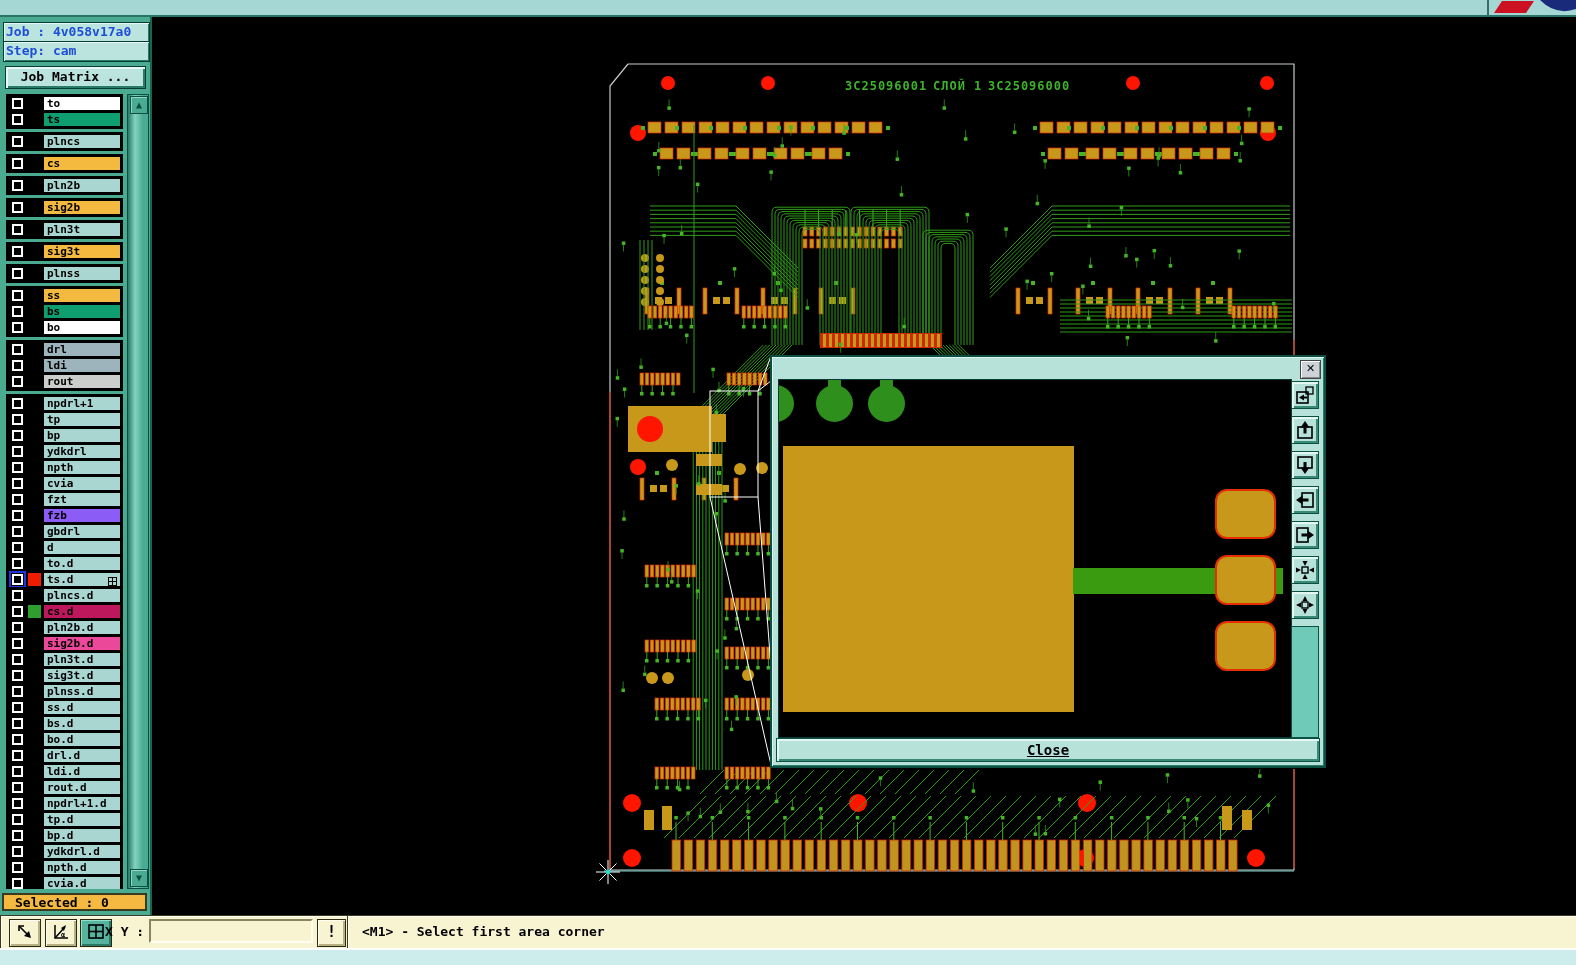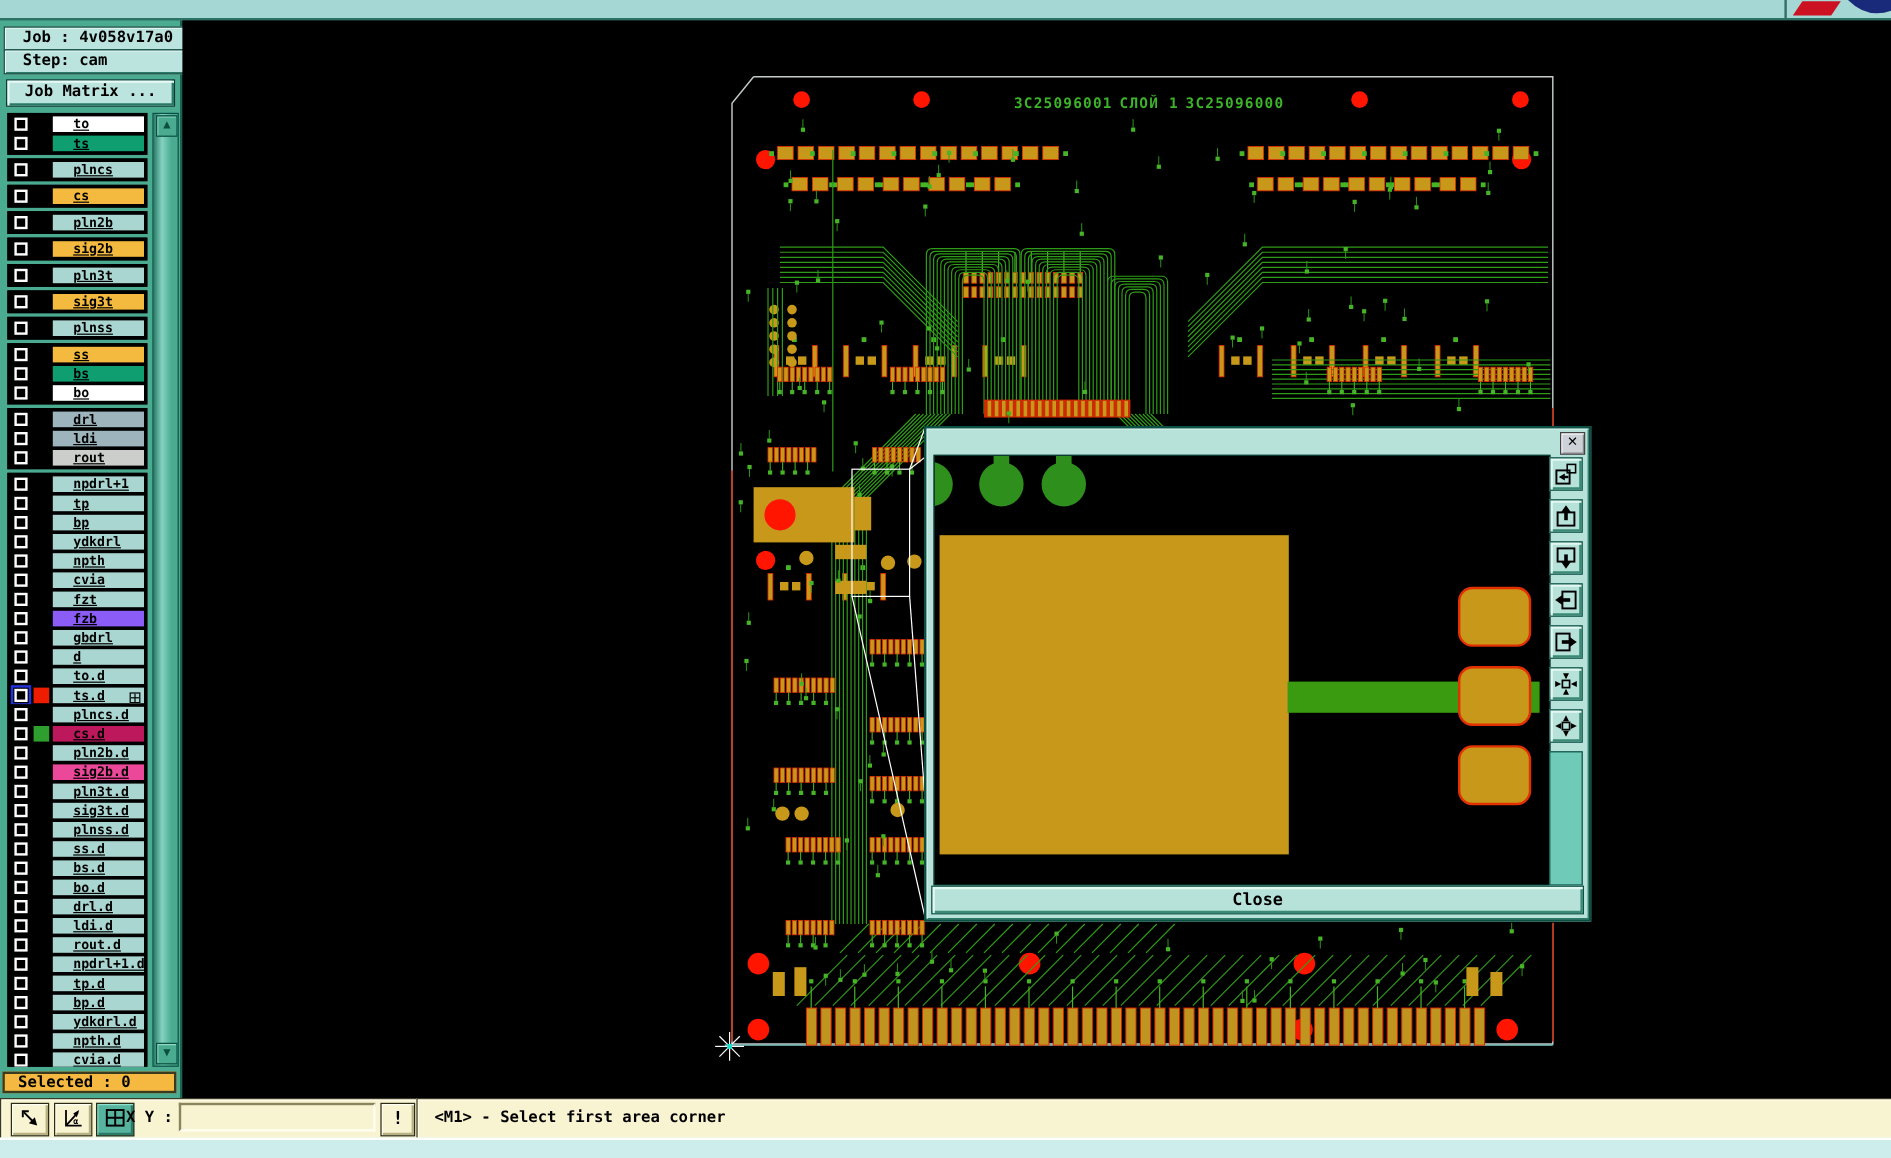--- a/index.html
+++ b/index.html
@@ -6,35 +6,35 @@
   #root{position:relative;width:1576px;height:965px;background:#000;overflow:hidden;
         font-family:"DejaVu Sans Mono",monospace;}
   .abs{position:absolute;}
   
   #topbar{left:0;top:0;width:1576px;height:15px;background:#a5d8d4;border-bottom:2px solid #2a7365;}
   #topbar-divider{left:1487px;top:0;width:2px;height:15px;background:#356e64;}
   
   .tealpanel{background:#4aab91;}
   .infobox{background:#bce4de;border:1px solid #063c33;
            box-shadow:inset 1px 1px 0 #e7f9f4, inset -1px -1px 0 #2a7a68;
-           color:#000000;font-weight:bold;font-size:13px;line-height:18px;padding-left:15px;}
+           color:#1d4ed8;font-weight:bold;font-size:13px;line-height:18px;padding-left:2px;}
   .raisedbtn{background:#bce4de;border:1px solid #063c33;
            box-shadow:inset 2px 2px 0 #e7f9f4, inset -2px -2px 0 #2a7a68;
            color:#000;font-weight:bold;font-size:13px;text-align:center;cursor:default;}
   
   #layerlist{left:6px;top:94px;width:117px;height:795px;overflow:hidden;}
   .lgroup{border:2px solid #000;background:#000;margin-bottom:3px;}
   .lrow{position:relative;height:15px;background:#000;}
   .lrow + .lrow{border-top:1px solid #000;}
   .cb{position:absolute;left:3px;top:1px;width:13px;height:13px;background:#000;box-sizing:border-box;}
   .cb::after{content:"";position:absolute;inset:1px;border:2px solid #fff;}
   .cb.active{box-shadow:0 0 0 2px #2233dd;}
   .sw{position:absolute;left:20px;top:1px;width:13px;height:13px;}
   .lbl{position:absolute;left:36px;right:1px;top:1px;bottom:1px;
-       font:bold 11px "DejaVu Sans Mono",monospace;line-height:13px;padding-left:17px;color:#000;text-decoration:underline;}
+       font:bold 11px "DejaVu Sans Mono",monospace;line-height:13px;padding-left:3px;color:#000;}
   .gicon{position:absolute;right:3px;top:4px;width:7px;height:7px;border:1px solid #000;
        background:linear-gradient(#000,#000) center/1px 100% no-repeat,
                   linear-gradient(#000,#000) center/100% 1px no-repeat;}
   
   #lscroll{left:127px;top:94px;width:22px;height:795px;background:#4aab91;
            border:1px solid #0a4f41;box-sizing:border-box;
            background:linear-gradient(90deg,#2a7a68 0%, #83d3c0 35%, #4aab91 75%);}
   .sbtn{position:absolute;left:2px;width:16px;height:16px;background:#4aab91;
         border:1px solid #0a4f41;box-shadow:inset 1px 1px 0 #8fd8c4;
         color:#0a4f41;font-size:10px;line-height:15px;text-align:center;font-weight:bold;}
@@ -72,21 +72,21 @@
   #pv-square{position:absolute;left:4px;top:66px;width:291px;height:266px;background:#c8981a;}
   #pv-trace{position:absolute;left:294px;top:188px;width:210px;height:26px;background:#3a9a10;}
   .pv-pad{position:absolute;left:436px;width:61px;height:50px;border-radius:12px;background:#c8981a;border:2px solid #e23000;box-sizing:border-box;}
   #pv-tools{position:absolute;right:4px;top:24px;width:29px;}
   .pv-btn{width:28px;height:28px;margin-bottom:7px;background:#b7e2da;border:1px solid #0c5044;
           box-shadow:inset 2px 2px 0 #e4f8f2, inset -2px -2px 0 #3a8a76;box-sizing:border-box;}
   .pv-btn svg{display:block;margin:1px auto 0;}
   #pv-scroll{position:absolute;right:5px;top:269px;width:26px;height:110px;background:#6fcab8;border:1px solid #0c5044;}
   #pv-close{position:absolute;left:4px;right:4px;bottom:4px;height:22px;background:#b7e2da;border:1px solid #0c5044;
             box-shadow:inset 2px 2px 0 #e4f8f2, inset -2px -2px 0 #3a8a76;
-            font:bold 14px "DejaVu Sans Mono",monospace;text-align:center;line-height:22px;color:#000;}
+            font:bold 14px "DejaVu Sans Mono",monospace;text-align:center;line-height:22px;color:#000;text-decoration:underline;}
 </style>
 </head>
 <body>
 
 <div id="root">
 
   <div id="topbar" class="abs">
     <div id="topbar-divider" class="abs"></div>
     <svg class="abs" style="left:1490px;top:0" width="86" height="15">
       <polygon points="12,1 44,1 36,13 4,13" fill="#cc1122"></polygon>

